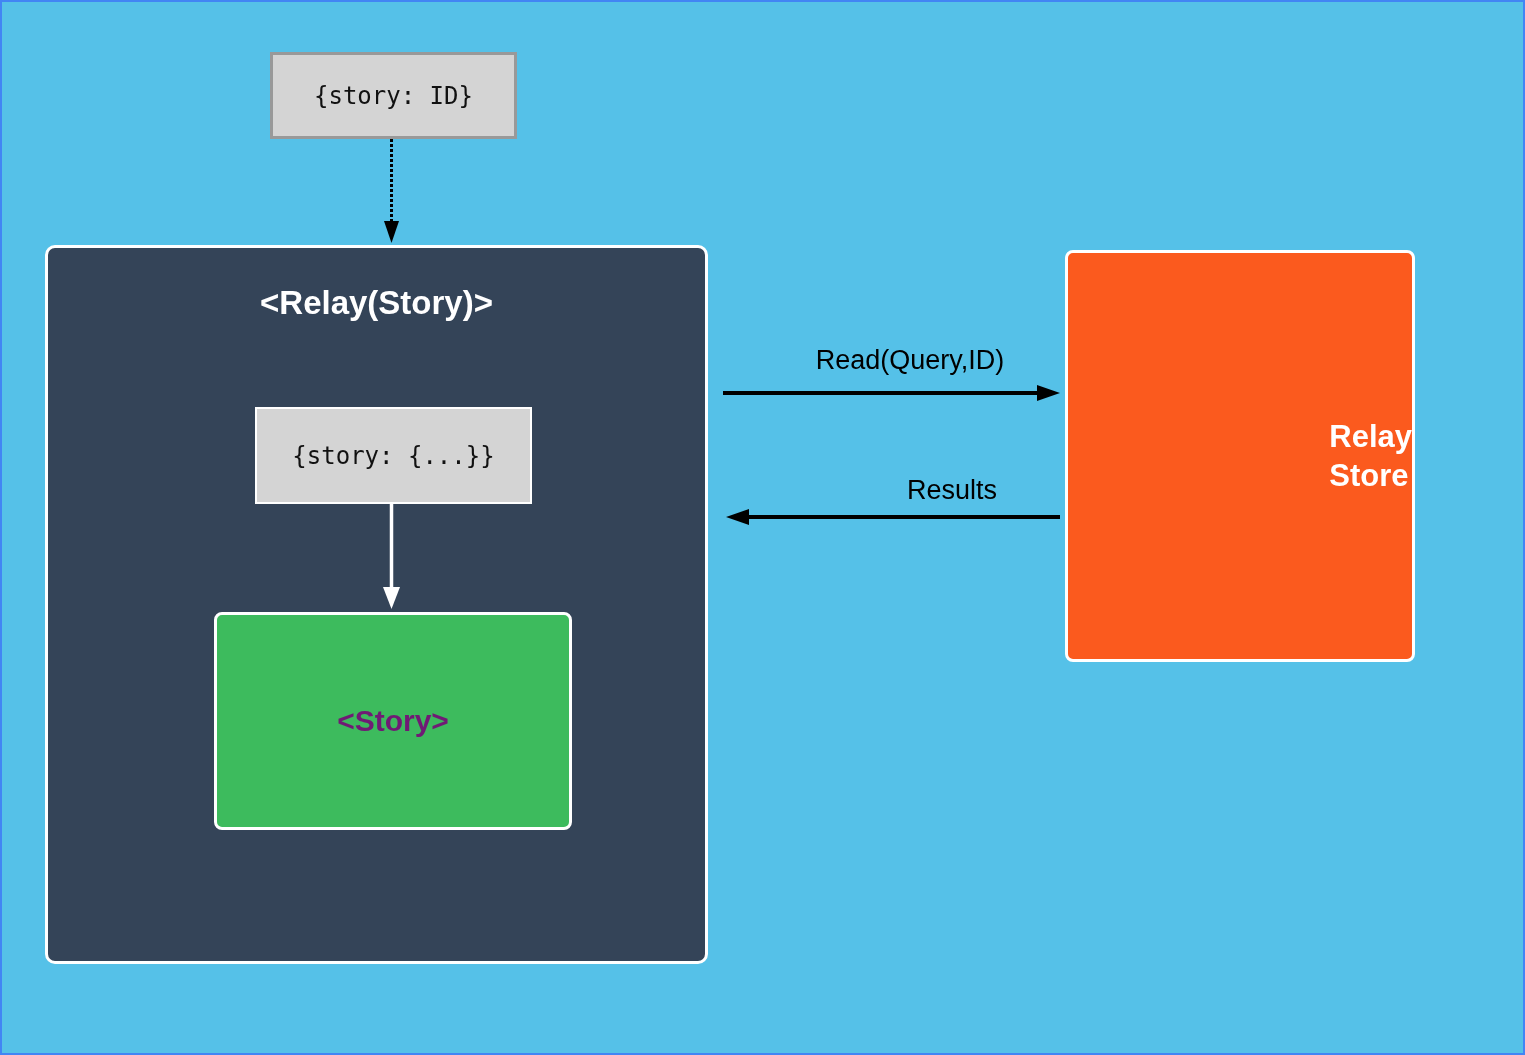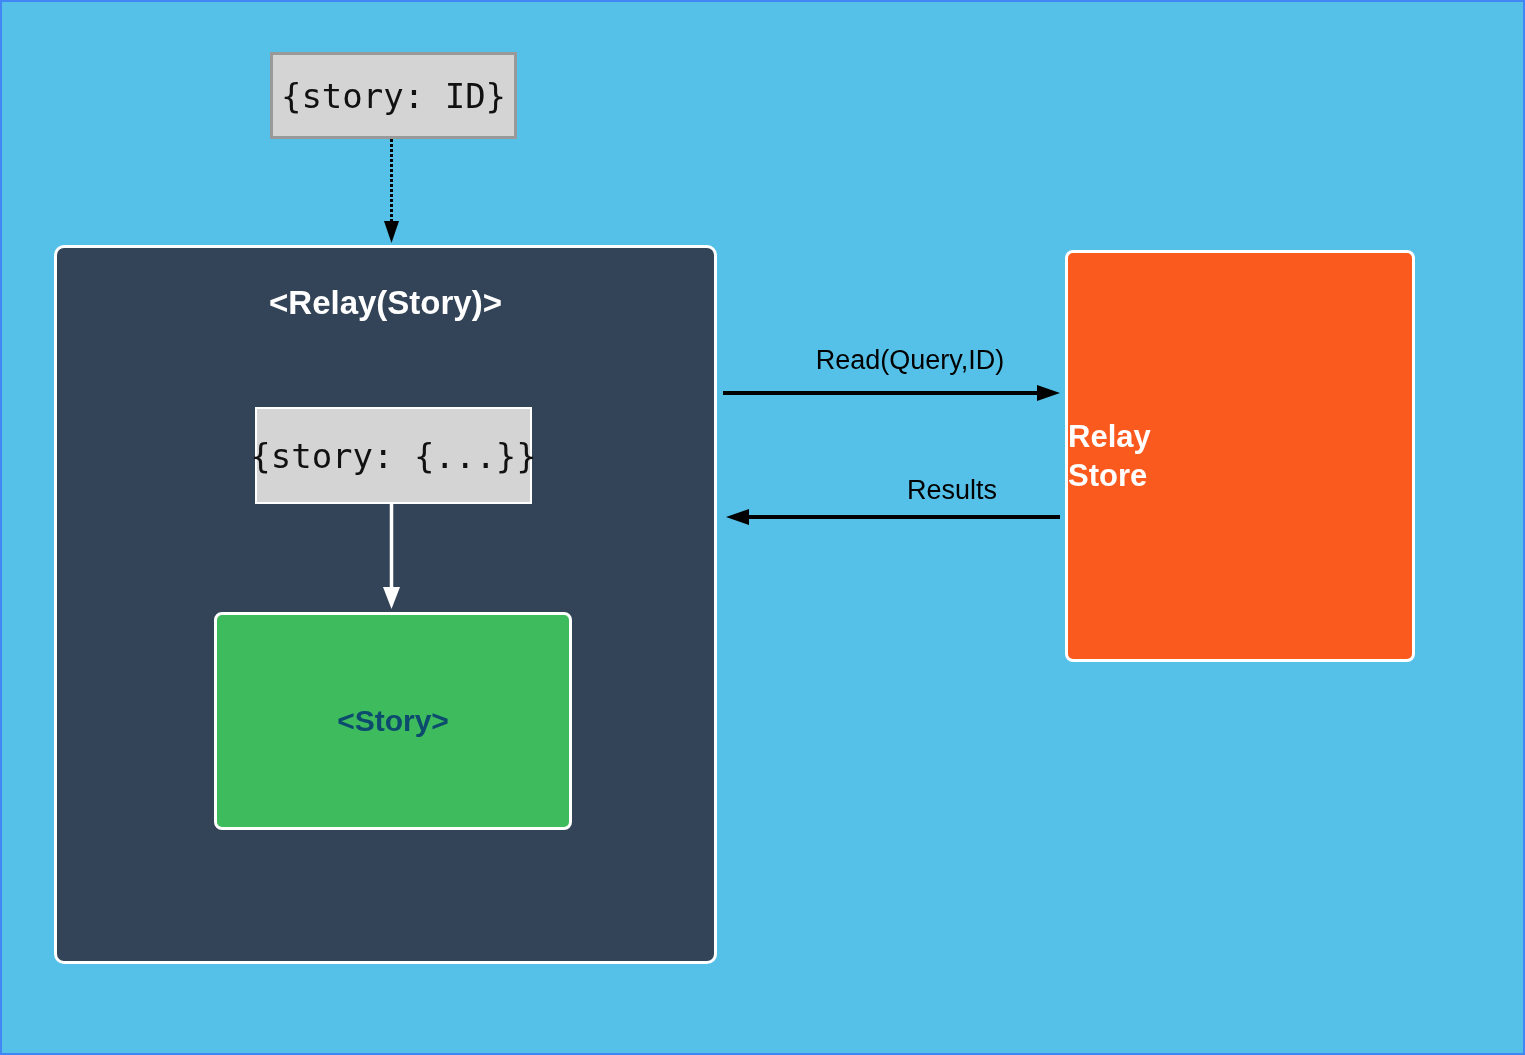--- a/index.html
+++ b/index.html
@@ -15,38 +15,38 @@
     overflow: hidden;
   }
 
   .mono-box {
     position: absolute;
     background: #D4D4D4;
     display: flex;
     align-items: center;
     justify-content: center;
     font-family: "DejaVu Sans Mono", monospace;
-    font-size: 34px;
+    font-size: 24px;
     color: #111111;
     white-space: pre;
   }
   #query-box {
     left: 268px; top: 50px;
     width: 247px; height: 87px;
     border: 3px solid #999999;
   }
   #props-box {
     left: 253px; top: 405px;
     width: 277px; height: 97px;
     border: 2px solid #FFFFFF;
   }
 
   #relay-box {
     position: absolute;
-    left: 52px; top: 243px;
+    left: 43px; top: 243px;
     width: 663px; height: 719px;
     background: #344458;
     border: 3px solid #FFFFFF;
     border-radius: 10px;
   }
   #relay-title {
     position: absolute;
     left: 0; right: 0;
     top: 36px;
     text-align: center;
@@ -60,33 +60,33 @@
     left: 212px; top: 610px;
     width: 358px; height: 218px;
     background: #3DBB5D;
     border: 3px solid #FFFFFF;
     border-radius: 8px;
     display: flex;
     align-items: center;
     justify-content: center;
     font-weight: bold;
     font-size: 30px;
-    color: #0c4a6e;
+    color: #701a75;
   }
 
   #store-box {
     position: absolute;
     left: 1063px; top: 248px;
     width: 350px; height: 412px;
     background: #FB5A1E;
     border: 3px solid #FFFFFF;
     border-radius: 8px;
     display: flex;
     align-items: center;
-    justify-content: flex-start;
+    justify-content: flex-end;
   }
   #store-label {
     font-weight: bold;
     font-size: 31px;
     line-height: 39px;
     color: #FFFFFF;
     text-align: left;
     white-space: pre-line;
   }
 

